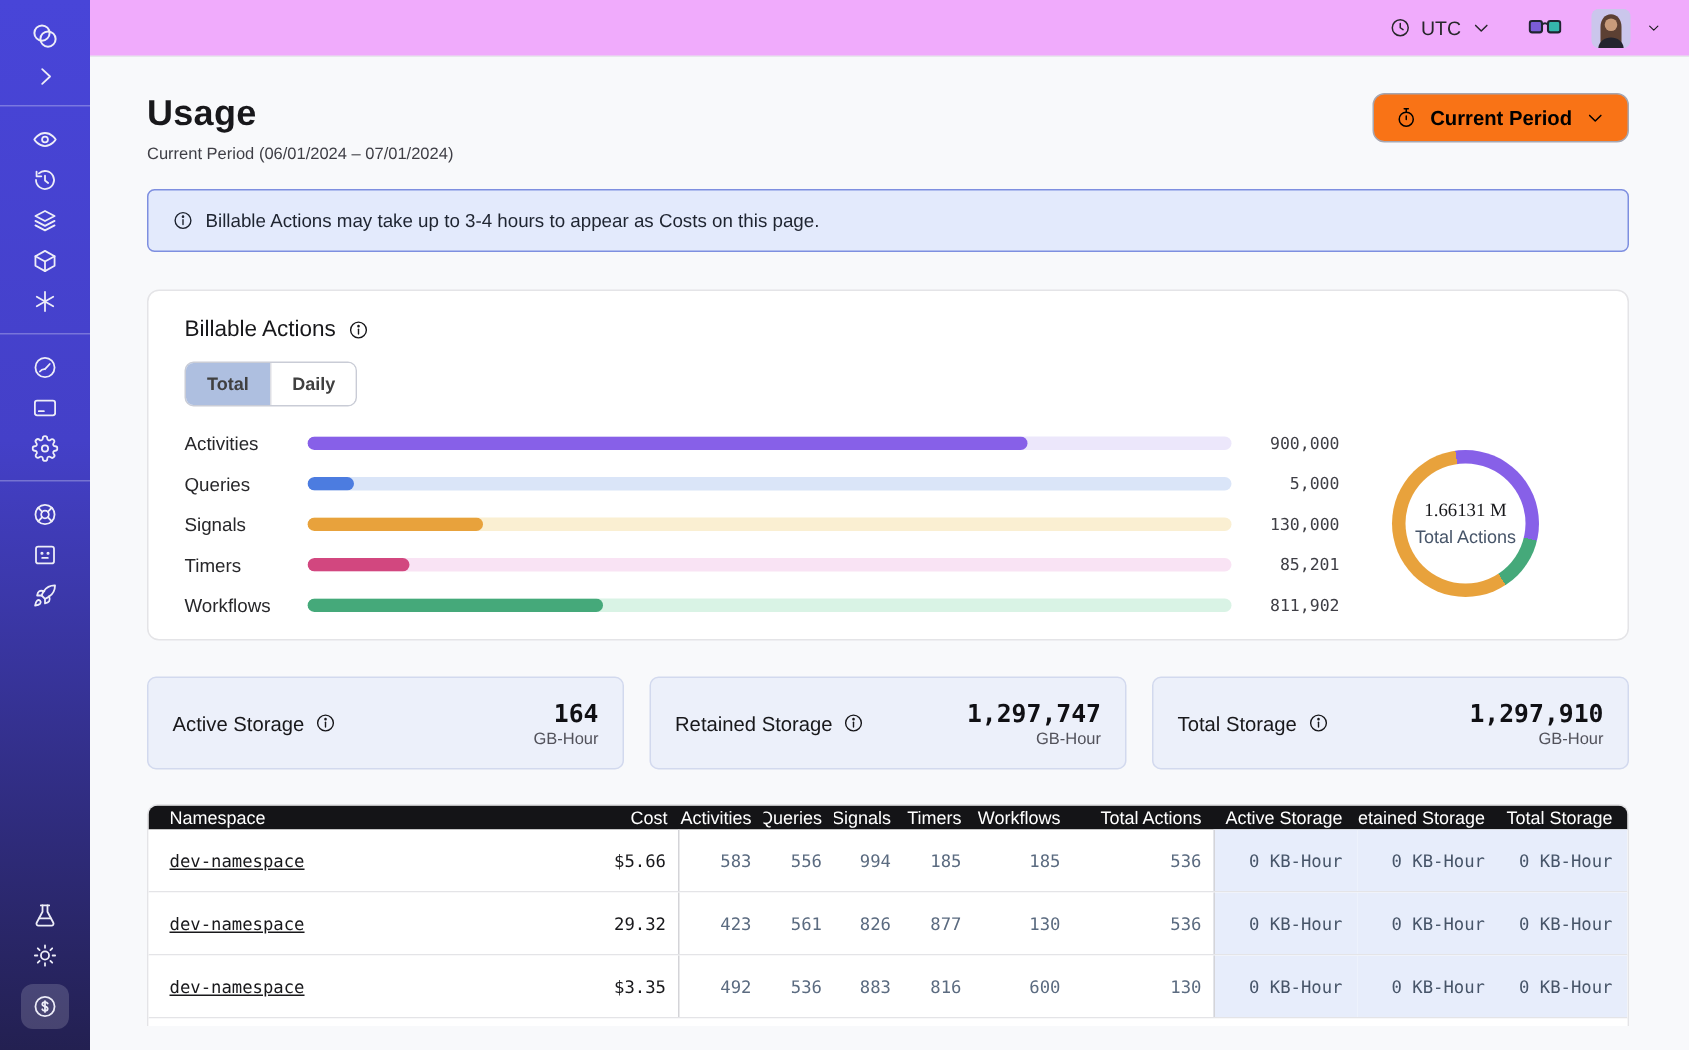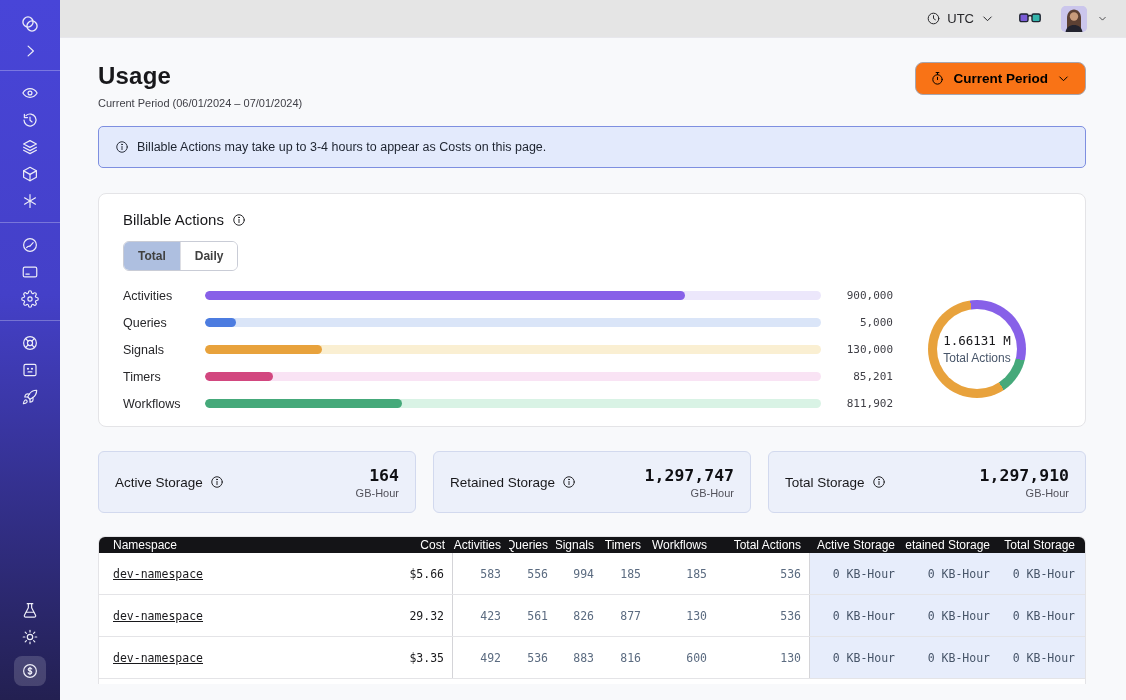--- a/index.html
+++ b/index.html
@@ -12,21 +12,21 @@
              display:flex; flex-direction:column; align-items:center; padding:10px 0 12px; color:#EDEDF8; }
   .side-icon { width:36px; height:23px; display:flex; align-items:center; justify-content:center; cursor:pointer; margin:2px 0; }
   .side-icon svg { width:18px; height:18px; }
   .side-icon.logo svg { width:20px; height:20px; }
   .side-divider { width:60px; height:1px; background:rgba(255,255,255,.28); margin:8px 0; }
   .side-bottom { margin-top:auto; display:flex; flex-direction:column; align-items:center; }
   .side-icon.highlight { background:rgba(255,255,255,.16); border-radius:8px; width:32px; height:30px; margin-top:6px; }
 
   
   .main { flex:1; display:flex; flex-direction:column; min-width:0; }
-  .topbar { height:38px; flex:0 0 38px; background:#e5e5e5; border-bottom:1px solid #E7E7EC;
+  .topbar { height:38px; flex:0 0 38px; background:#f0abfc; border-bottom:1px solid #E7E7EC;
             display:flex; align-items:center; justify-content:flex-end; padding-right:18px; gap:10px; }
   .tz { display:flex; align-items:center; gap:6px; cursor:pointer; font-size:13px; color:#27272A; margin-right:14px; }
   .tz svg { width:15px; height:15px; }
   .chev { width:11px; height:11px; stroke:#3F3F46; }
   .glasses { cursor:pointer; display:flex; margin-right:10px; }
   .avatar { width:26px; height:26px; border-radius:5px; overflow:hidden; cursor:pointer; background:#CBC6EC; }
   .content { flex:1; padding:24px 40px 0 38px; background:#F8F9FB; }
 
   
   .page-head { display:flex; justify-content:space-between; align-items:flex-start; }
@@ -55,21 +55,21 @@
   .bar-label { width:72px; flex:0 0 72px; font-size:12.5px; color:#27272A; }
   .bar-track { flex:1; height:9px; border-radius:5px; position:relative; overflow:hidden; }
   .bar-fill { position:absolute; left:0; top:0; bottom:0; border-radius:5px; }
   .bar-val { width:62px; flex:0 0 62px; text-align:right; font-size:11px; color:#3F3F46; }
 
   .donut-wrap { width:168px; flex:0 0 168px; display:flex; align-items:center; justify-content:center; }
   .donut { width:98px; height:98px; border-radius:50%; position:relative; }
   .donut::after { content:""; position:absolute; inset:9px; background:#fff; border-radius:50%; }
   .donut-center { position:absolute; inset:0; display:flex; flex-direction:column; align-items:center; justify-content:center;
                   z-index:2; gap:3px; }
-  .donut-val { font-size:12.5px; color:#18181B; }
+  .donut-val { font-size:12.5px; color:#18181B;font-family:Liberation Serif, serif; }
   .donut-lab { font-size:12px; color:#475569; }
 
   
   .storage-row { display:flex; gap:17px; margin-top:24px; }
   .scard { flex:1; background:#ECF0FA; border:1px solid #D2D9EE; border-radius:6px; padding:9px 16px;
            display:flex; justify-content:space-between; align-items:center; min-height:62px; }
   .scard-label { display:flex; align-items:center; gap:7px; font-size:13.5px; color:#18181B; }
   .scard-val { text-align:right; }
   .scard-num { font-size:16.5px; font-weight:700; color:#101014; }
   .scard-unit { font-size:11px; color:#52525B; margin-top:2px; }

